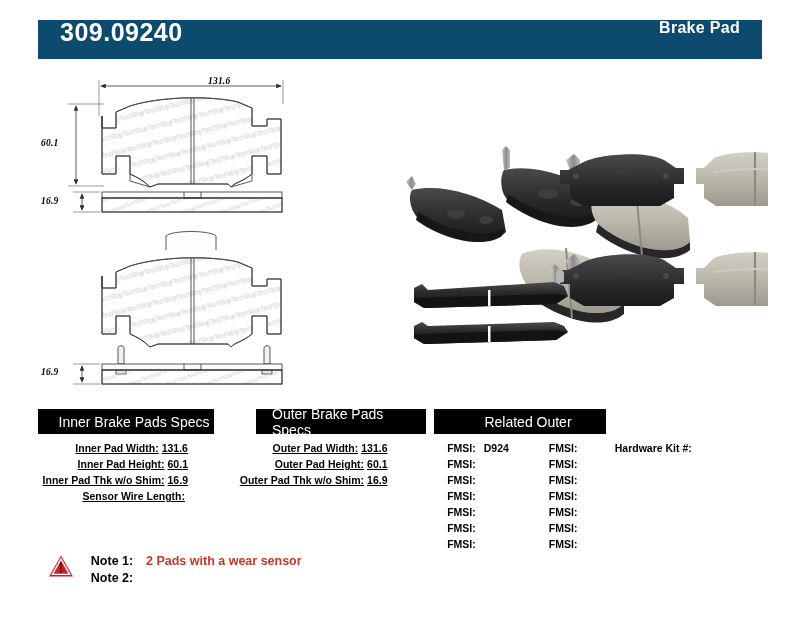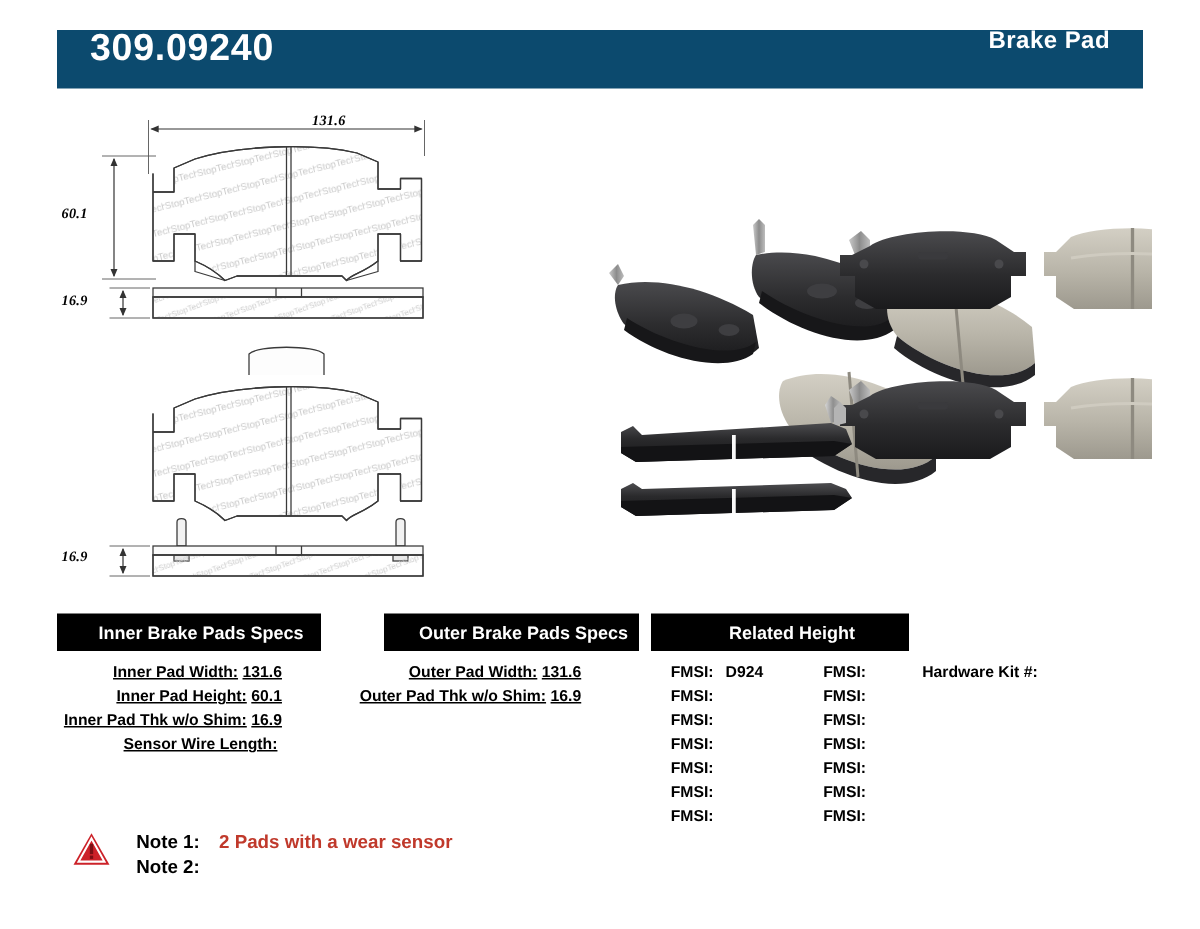--- a/index.html
+++ b/index.html
@@ -77,22 +77,22 @@
     top: 409px;
     width: 724px;
   }
   .spec-header-row {
     display: flex;
     height: 25px;
   }
   .spec-head {
     background: #000000;
     color: #ffffff;
-    font-size: 12px;
-    font-weight: bold;
+    font-size: 14px;
+    font-weight: normal;
     display: flex;
     align-items: center;
     justify-content: center;
     height: 25px;
     box-sizing: border-box;
     padding-left: 16px;
   }
   .col-inner   { width: 176px; }
   .col-outer   { width: 170px; margin-left: 40px; }
   .col-fmsi    { width: 200px; }
@@ -399,21 +399,21 @@
 </div>
 
 <div class="spec-table">
 
   <div class="spec-header-row">
     <div class="spec-head col-inner">Inner Brake Pads Specs</div>
     <div class="gap-2"></div>
     <div class="spec-head col-outer">Outer Brake Pads Specs</div>
     <div class="gap-6"></div>
     <div class="gap-6"></div>
-    <div class="spec-head col-related">Related Height</div>
+    <div class="spec-head col-related">Related Outer</div>
   </div>
 
   <div class="spec-body-row">
 
     <div class="spec-cell col-inner">
       <div class="spec-line right">
         <span>Inner Pad Width:</span><span class="spec-val">131.6</span>
       </div>
       <div class="spec-line right">
         <span>Inner Pad Height:</span><span class="spec-val">60.1</span>
@@ -423,20 +423,23 @@
       </div>
       <div class="spec-line right">
         <span>Sensor Wire Length:</span><span class="spec-val"></span>
       </div>
     </div>
     <div class="gap-2"></div>
 
     <div class="spec-cell col-outer">
       <div class="spec-line right">
         <span>Outer Pad Width:</span><span class="spec-val">131.6</span>
+      </div>
+      <div class="spec-line right">
+        <span>Outer Pad Height:</span><span class="spec-val">60.1</span>
       </div>
       <div class="spec-line right">
         <span>Outer Pad Thk w/o Shim:</span><span class="spec-val">16.9</span>
       </div>
       <div class="spec-line right">
         <span></span><span class="spec-val"></span>
       </div>
     </div>
     <div class="gap-6"></div>
 

